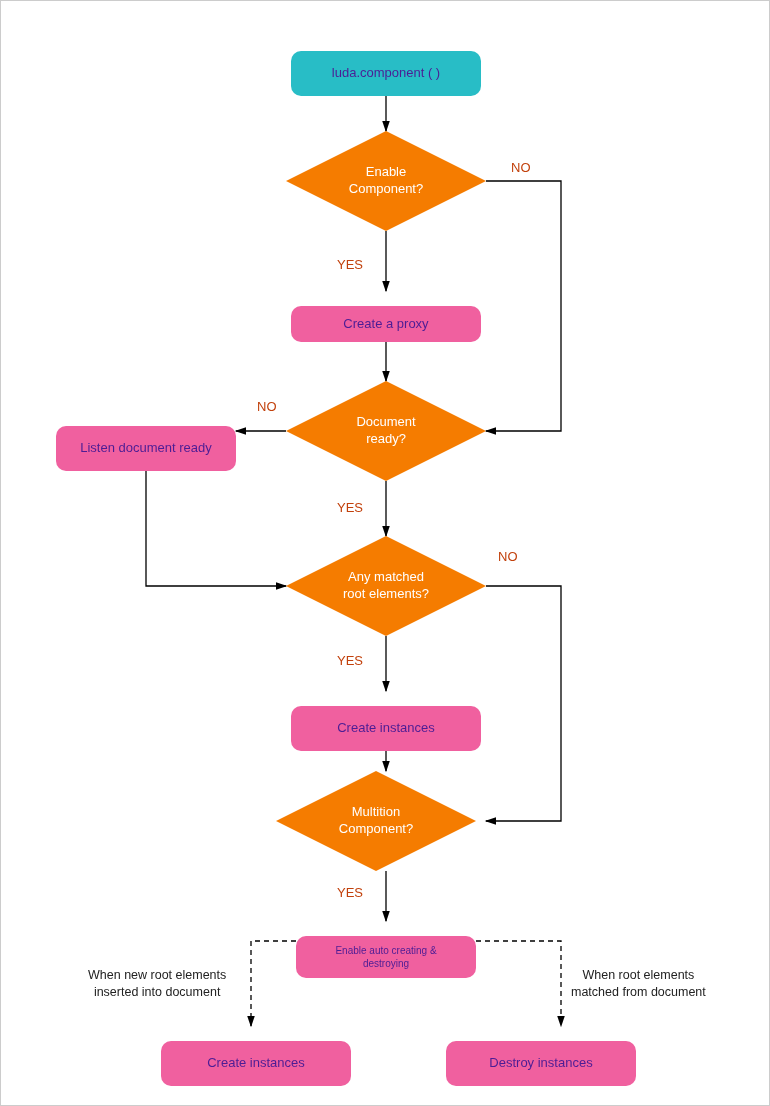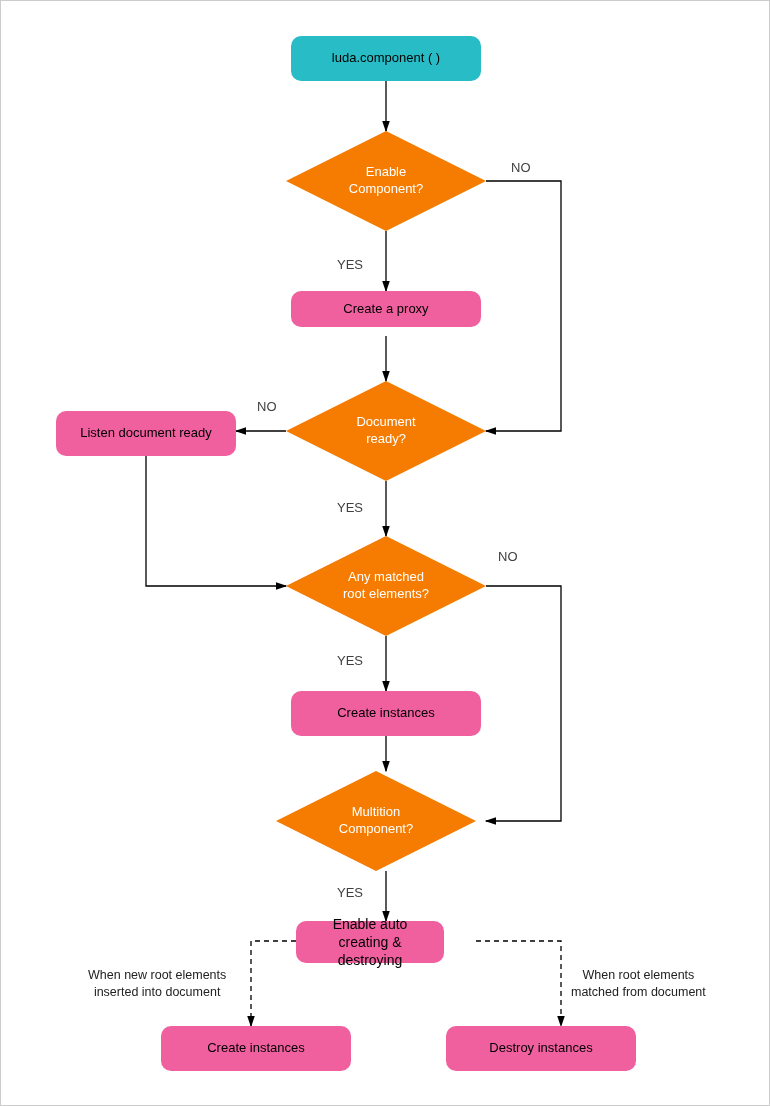--- a/index.html
+++ b/index.html
@@ -15,23 +15,24 @@
     height: 1106px;
     border: 1px solid #ccc;
     background: #fff;
   }
   .node {
     position: absolute;
     display: flex;
     align-items: center;
     justify-content: center;
     text-align: center;
-    color: #000000;
+    color: #4c1d95;
     padding: 17px 10px;
     line-height: 1.3;
+    margin-top: 15px;
   }
   .start { background:#28bdc6; border-radius:10px; }
   .proc  { background:#f0609f; border-radius:10px; }
   .diamond {
     position: absolute;
     width: 200px;
     height: 100px;
   }
   .diamond .shape {
     position:absolute; inset:0;
@@ -40,21 +41,21 @@
   }
   .diamond .text {
     position:absolute; inset:0;
     display:flex; align-items:center; justify-content:center;
     color:#fff; text-align:center; font-size:13px; line-height:1.3;
     padding:0 30px;
   }
   .label {
     position:absolute;
     font-size:13px;
-    color:#404040;
+    color:#c2410c;
     white-space:nowrap;
   }
   .multi { font-size:12.5px; color:#222; text-align:center; line-height:1.35; }
   svg.edges { position:absolute; top:0; left:0; width:770px; height:1106px; pointer-events:none; }
 </style>
 </head>
 <body>
 
 <div class="canvas">
 
@@ -133,21 +134,21 @@
   </div>
 
   <div class="diamond" style="left:275px;top:770px">
     <div class="shape"></div>
     <div class="text">
         <span style="white-space: pre-line;">Multition
 Component?</span>
       </div>
   </div>
 
-  <div class="node proc" style="left:295px;top:920px;width:148px;height:42px;font-size:14px">
+  <div class="node proc" style="left:295px;top:920px;width:180px;height:42px;font-size:10px">
     <span style="white-space: pre-line;">Enable auto creating &amp;
 destroying</span>
   </div>
 
   <div class="node proc" style="left:160px;top:1025px;width:190px;height:45px">
     <span>Create instances</span>
   </div>
 
   <div class="node proc" style="left:445px;top:1025px;width:190px;height:45px">
     <span>Destroy instances</span>

